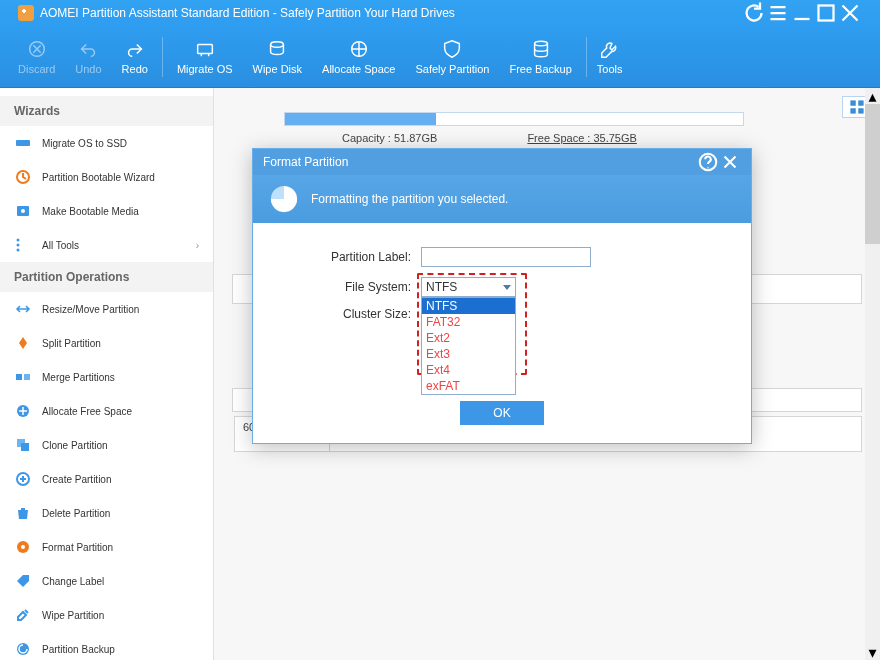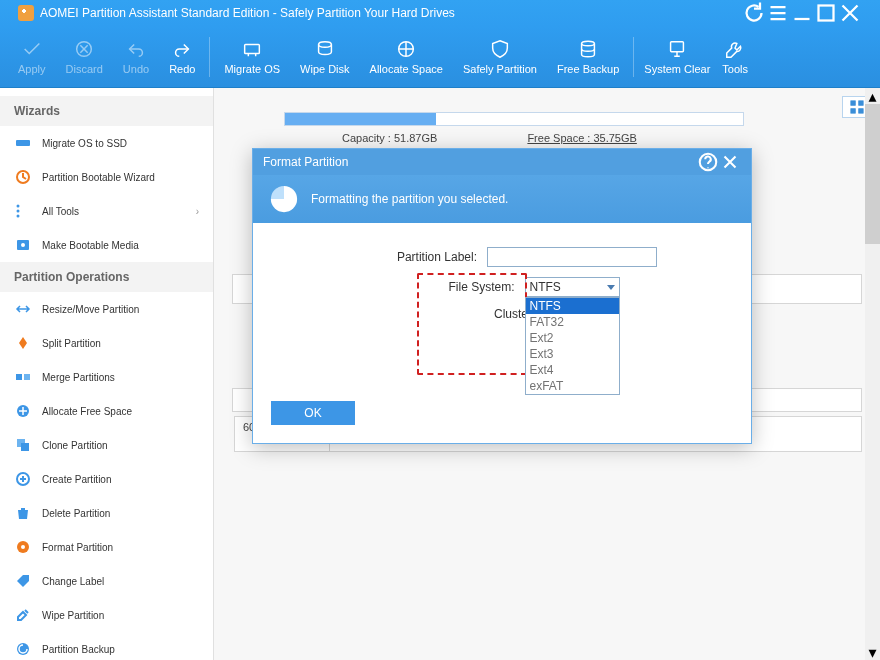--- a/index.html
+++ b/index.html
@@ -51,31 +51,31 @@
   
   .modal { position:absolute; left:252px; top:148px; width:500px; background:#fff; box-shadow:0 4px 20px rgba(0,0,0,0.25); border:1px solid #6aaee8; }
   .modal-title { height:26px; background:#519fe0; color:#fff; display:flex; align-items:center; padding:0 10px; font-size:12px; }
   .modal-title .mspacer { flex:1; }
   .modal-title .mbtn { width:22px; height:22px; display:flex; align-items:center; justify-content:center; cursor:pointer; }
   .modal-title svg { stroke:#fff; fill:none; stroke-width:1.5; }
   .modal-banner { height:48px; background:linear-gradient(#57a6e6,#4a9ce0); color:#fff; display:flex; align-items:center; padding:0 16px; font-size:12px; }
   .modal-banner .bicon { width:30px; height:30px; margin-right:12px; }
   .modal-banner .bicon svg { width:30px; height:30px; fill:#fff; }
   .modal-body { padding:24px 28px 20px; background:#fff; }
-  .form-row { display:flex; align-items:center; margin-bottom:10px; font-size:12px; color:#333; position:relative;justify-content:center; }
+  .form-row { display:flex; align-items:center; margin-bottom:10px; font-size:12px; color:#333; position:relative; }
   .form-row label { width:130px; text-align:right; margin-right:10px; }
   .form-row input[type=text] { width:170px; height:20px; border:1px solid #8faecb; padding:0 4px; font-size:12px; }
   .fs-wrap { position:relative; }
   .fs-select { width:95px; height:20px; border:1px solid #8faecb; background:#fff; display:flex; align-items:center; padding:0 4px; font-size:12px; cursor:pointer; }
   .fs-select .tri { margin-left:auto; width:0; height:0; border-left:4px solid transparent; border-right:4px solid transparent; border-top:5px solid #4a7bb0; }
   .fs-dropdown { position:absolute; left:0; top:20px; width:95px; background:#fff; border:1px solid #8faecb; z-index:5; }
-  .fs-dropdown .opt { padding:1px 4px; font-size:12px; color:#737373; cursor:pointer; }
+  .fs-dropdown .opt { padding:1px 4px; font-size:12px; color:#ef4444; cursor:pointer; }
   .fs-dropdown .opt.sel { background:#1b6fd0; color:#fff; }
   .dash-box { position:absolute; left:136px; top:-4px; width:110px; height:102px; border:2.5px dashed #d02020; pointer-events:none; border-radius:2px; }
-  .modal-footer { display:flex; justify-content:flex-start; padding:0 18px 18px; }
+  .modal-footer { display:flex; justify-content:center; padding:0 18px 18px; }
   .ok-btn { width:84px; height:24px; background:#3d96e6; color:#fff; border:none; font-size:12px; cursor:pointer; }
 
   
   .content-scroll { position:absolute; right:0; top:0; width:15px; height:100%; background:#f0f0f0; }
   .content-scroll .thumb-up { position:absolute; top:0; width:100%; height:16px; display:flex; align-items:center; justify-content:center; }
   .content-scroll .thumb-down { position:absolute; bottom:0; width:100%; height:16px; display:flex; align-items:center; justify-content:center; }
   .content-scroll .track-thumb { position:absolute; top:16px; width:100%; height:140px; background:#cfcfcf; }
 
   
   .ghost-panel { position:absolute; border:1px solid #d6d6d6; background:#fff; }
@@ -111,26 +111,20 @@
   <div class="win-btn">
       <svg viewBox="0 0 16 16">
         <path d="M3 3l10 10M13 3L3 13"></path>
       </svg>
     </div>
 </div>
 
 <div class="toolbar">
   <div class="tbtn disabled">
       <svg viewBox="0 0 24 24">
-        <path d="M4 12l5 5L20 6"></path>
-      </svg>
-      <span>Apply</span>
-    </div>
-  <div class="tbtn disabled">
-      <svg viewBox="0 0 24 24">
         <circle cx="12" cy="12" r="8"></circle>
         <path d="M8 8l8 8M16 8l-8 8"></path>
       </svg>
       <span>Discard</span>
     </div>
   <div class="tbtn disabled">
       <svg viewBox="0 0 24 24">
         <path d="M10 7l-5 5 5 5"></path>
         <path d="M5 12h10a4 4 0 0 1 0 8"></path>
       </svg>
@@ -175,27 +169,20 @@
       <svg viewBox="0 0 24 24">
         <ellipse cx="12" cy="6" rx="7" ry="2.5"></ellipse>
         <path d="M5 6v12c0 1.4 3.1 2.5 7 2.5s7-1.1 7-2.5V6"></path>
         <path d="M5 12c0 1.4 3.1 2.5 7 2.5s7-1.1 7-2.5"></path>
       </svg>
       <span>Free Backup</span>
     </div>
   <div class="sep"></div>
   <div class="tbtn small">
       <svg viewBox="0 0 24 24">
-        <rect x="5" y="4" width="14" height="11" rx="1"></rect>
-        <path d="M9 20h6M12 15v5"></path>
-      </svg>
-      <span>System Clear</span>
-    </div>
-  <div class="tbtn small">
-      <svg viewBox="0 0 24 24">
         <path d="M14 6a4 4 0 0 0-5.6 5L3 16.4V21h4.6L14 14.6A4 4 0 0 0 18 9l-4 4-2-2z"></path>
       </svg>
       <span>Tools</span>
     </div>
 </div>
 
 <div class="main">
 
   <div class="sidebar">
     <div class="group-head">Wizards</div>
@@ -208,40 +195,40 @@
         <span>Migrate OS to SSD</span>
       </div>
     <div class="side-item">
         <span class="sicon">
           <svg viewBox="0 0 16 16">
             <circle cx="8" cy="8" r="6" fill="none" stroke="#ef7b1f" stroke-width="2"></circle>
             <path d="M8 4v4l3 2" stroke="#ef7b1f" stroke-width="2" fill="none"></path>
           </svg>
         </span>
         <span>Partition Bootable Wizard</span>
+      </div>
+    <div class="side-item">
+        <span class="sicon">
+          <svg viewBox="0 0 16 16">
+            <rect x="2" y="3" width="12" height="10" rx="1" fill="#3d96e6"></rect>
+            <circle cx="8" cy="8" r="2" fill="#fff"></circle>
+          </svg>
+        </span>
+        <span>Make Bootable Media</span>
       </div>
     <div class="side-item">
         <span class="sicon">
           <svg viewBox="0 0 16 16">
             <circle cx="3" cy="3" r="1.5" fill="#3d96e6"></circle>
             <circle cx="3" cy="8" r="1.5" fill="#3d96e6"></circle>
             <circle cx="3" cy="13" r="1.5" fill="#3d96e6"></circle>
           </svg>
         </span>
         <span>All Tools</span>
         <span class="arrow">›</span>
-      </div>
-    <div class="side-item">
-        <span class="sicon">
-          <svg viewBox="0 0 16 16">
-            <rect x="2" y="3" width="12" height="10" rx="1" fill="#3d96e6"></rect>
-            <circle cx="8" cy="8" r="2" fill="#fff"></circle>
-          </svg>
-        </span>
-        <span>Make Bootable Media</span>
       </div>
 
     <div class="group-head">Partition Operations</div>
     <div class="side-item">
         <span class="sicon">
           <svg viewBox="0 0 16 16">
             <path d="M2 8h12M5 5l-3 3 3 3M11 5l3 3-3 3" stroke="#3d96e6" stroke-width="1.5" fill="none"></path>
           </svg>
         </span>
         <span>Resize/Move Partition</span>

